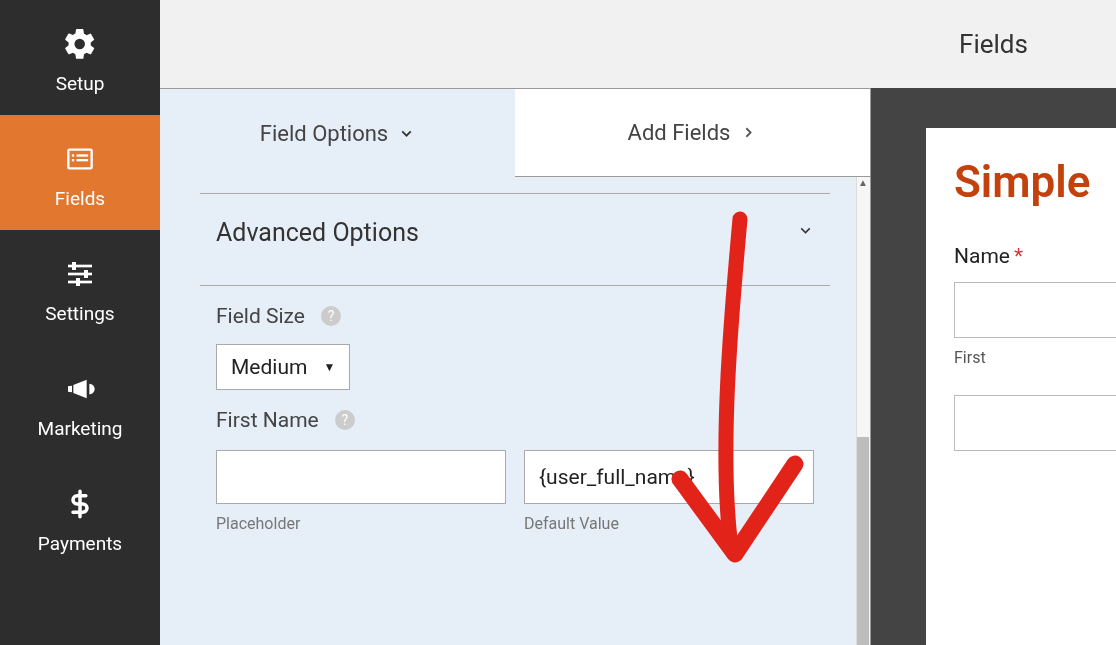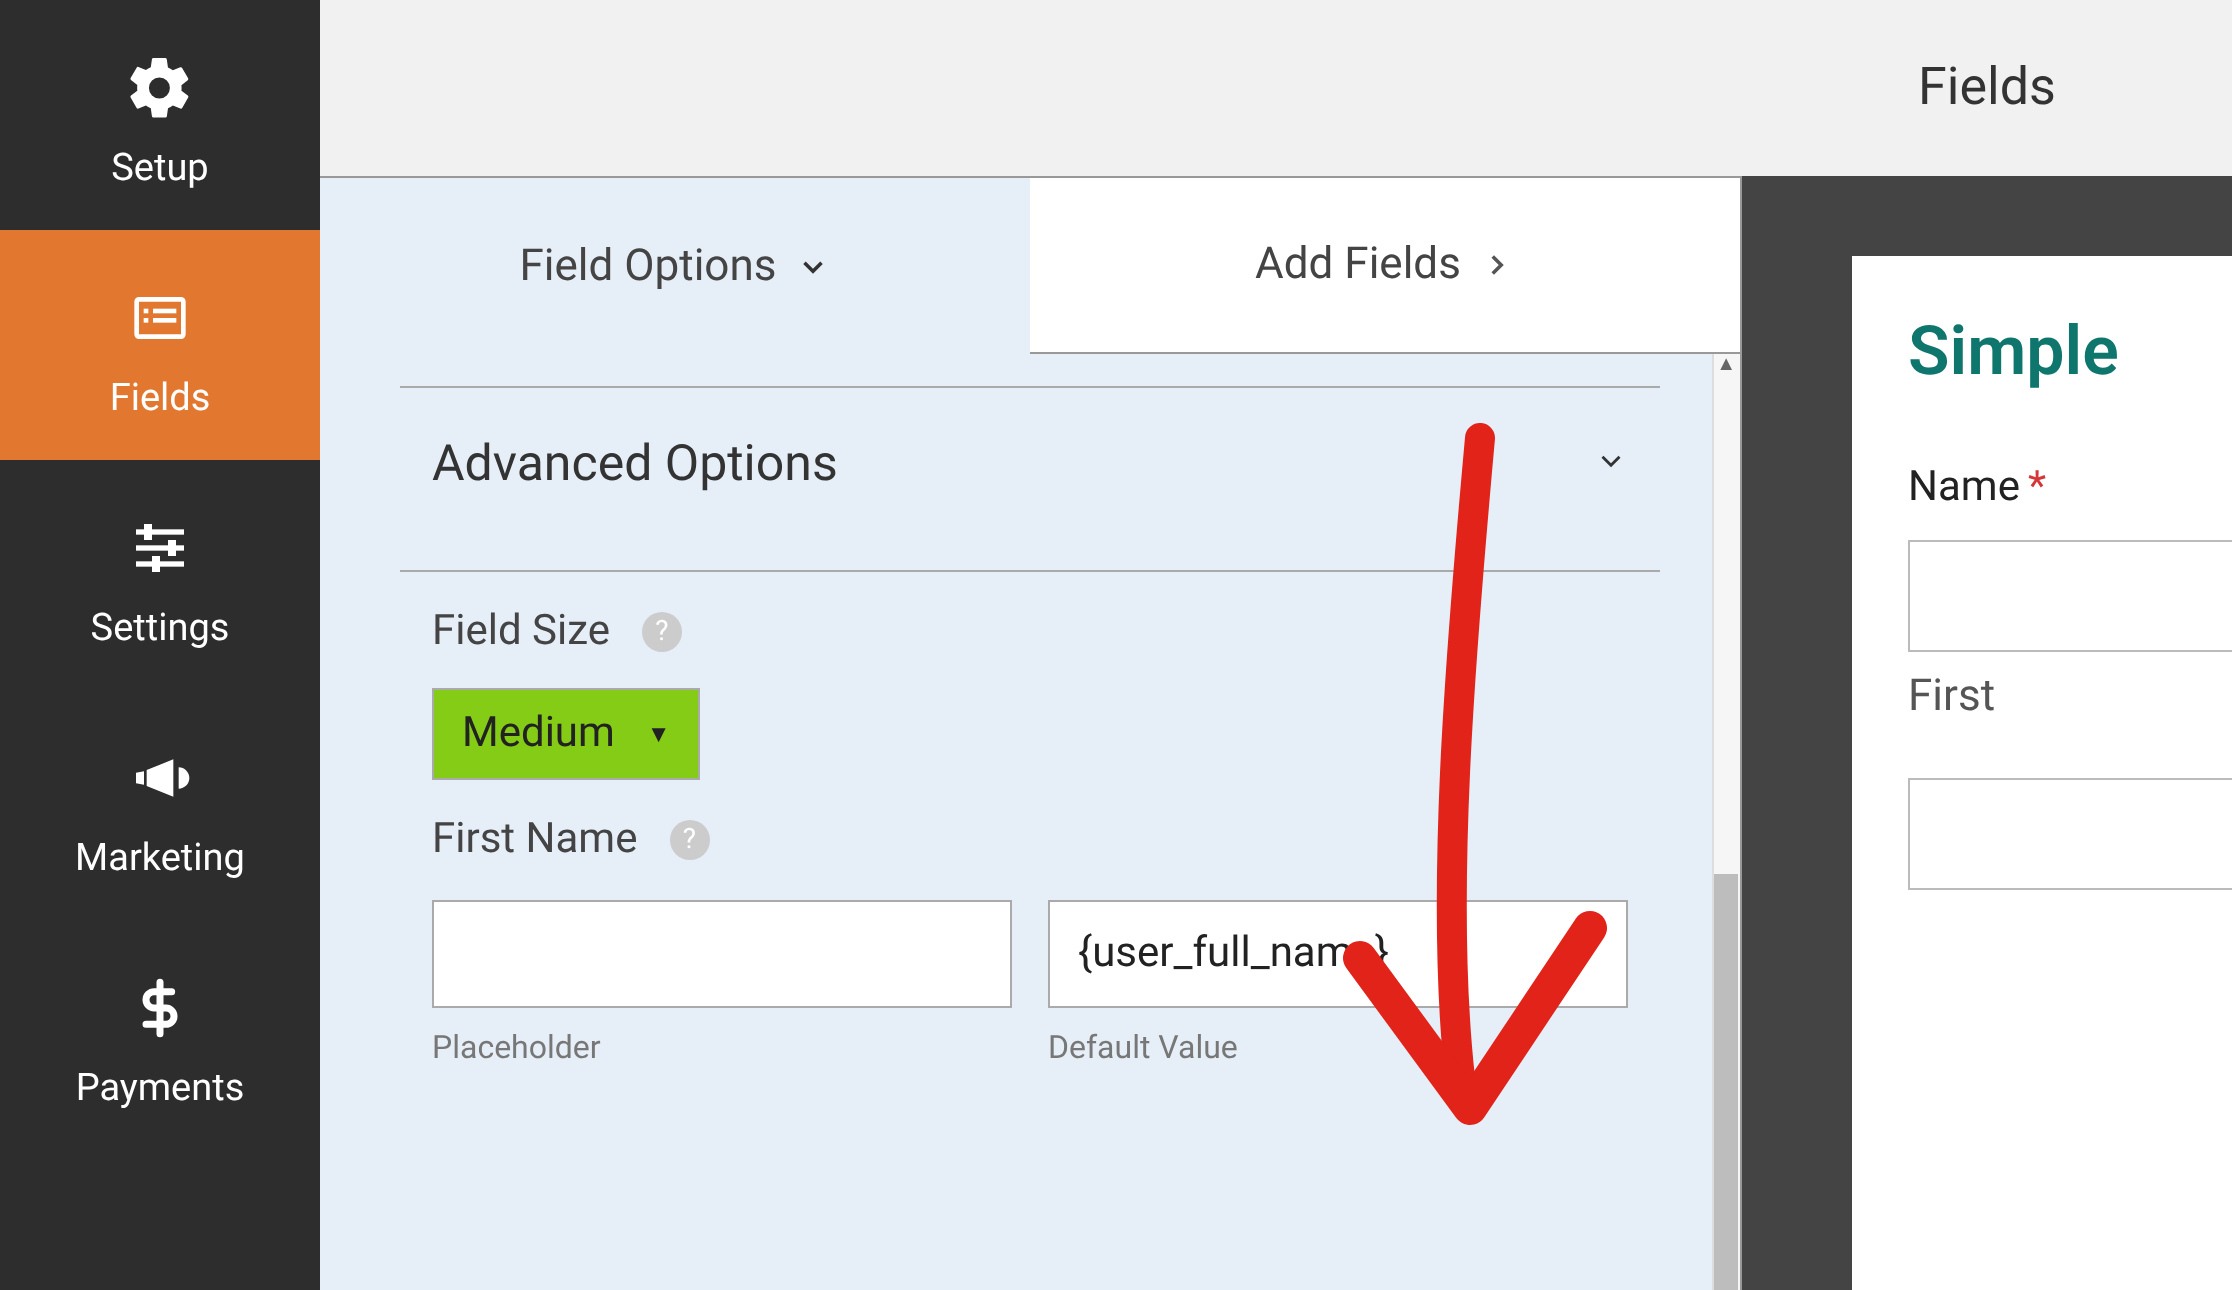--- a/index.html
+++ b/index.html
@@ -28,44 +28,44 @@
     .section { padding: 0 56px; }
     .divider { border-top: 1px solid #aaa; margin: 16px 40px 0; }
 
     .adv-header { display: flex; align-items: center; justify-content: space-between; padding: 24px 0 22px; cursor: pointer; }
     .adv-header .title { font-size: 25px; color: #333; }
 
     .field-row { margin-top: 18px; }
     .field-label { display: flex; align-items: center; gap: 16px; font-size: 21px; color: #444; margin-bottom: 16px; }
     .help-icon { width: 20px; height: 20px; border-radius: 50%; background: #ccc; color: #fff; font-size: 14px; display: flex; align-items: center; justify-content: center; }
 
-    .select { background: #84cc16; border: 1px solid #aaa; height: 46px; padding: 0 14px; display: inline-flex; align-items: center; gap: 16px; font-size: 21px; color: #222; cursor: pointer; }
+    .select { background: #ffffff; border: 1px solid #aaa; height: 46px; padding: 0 14px; display: inline-flex; align-items: center; gap: 16px; font-size: 21px; color: #222; cursor: pointer; }
     .select .caret { font-size: 12px; }
 
     .pair-inputs { display: flex; gap: 18px; margin-top: 18px; }
     .pair-inputs .col { flex: 1; }
     .text-input { width: 100%; height: 54px; background: #fff; border: 1px solid #aaa; font-size: 21px; color: #222; padding: 0 14px; }
     .sub-label { font-size: 16px; color: #777; margin-top: 10px; }
 
     
     .scroll-gutter { position: absolute; right: 0; top: 88px; bottom: 0; width: 14px; background: #f6f6f6; border-left: 1px solid #ddd; }
     .scroll-thumb { position: absolute; right: 1px; top: 260px; width: 12px; height: 280px; background: #bdbdbd; }
     .scroll-up-arrow { position: absolute; right: 2px; top: 0; font-size: 10px; color: #666; }
 
     
     .right { width: 245px; background: #f1f1f1; display: flex; flex-direction: column; }
     .right-header { height: 88px; display: flex; align-items: center; justify-content: center; font-size: 26px; color: #333; background: #f1f1f1; }
     .right-body { flex: 1; background: #444; padding: 40px 0 0 55px; overflow: hidden; }
     .form-canvas { background: #fff; padding: 28px 0 40px 28px; height: 600px; }
-    .form-title { font-size: 34px; font-weight: 600; color: #0f766e; margin-bottom: 36px; }
+    .form-title { font-size: 44px; font-weight: 600; color: #c2410c; margin-bottom: 36px; }
     .form-field { margin-bottom: 28px; }
     .ff-label { font-size: 21px; color: #222; margin-bottom: 14px; }
     .ff-label .req { color: #d63638; margin-left: 4px; }
     .ff-input { width: 200px; height: 56px; border: 1px solid #bbb; background: #fff; }
-    .ff-sub { font-size: 22px; color: #555; margin-top: 10px; }
+    .ff-sub { font-size: 16px; color: #555; margin-top: 10px; }
 
     
     .arrow-overlay { position: absolute; left: 420px; top: 120px; pointer-events: none; z-index: 50; }
 
     .chevron-svg { width: 17px; height: 17px; }
   </style>
 </head>
 <body>
 
 <nav class="sidebar">

